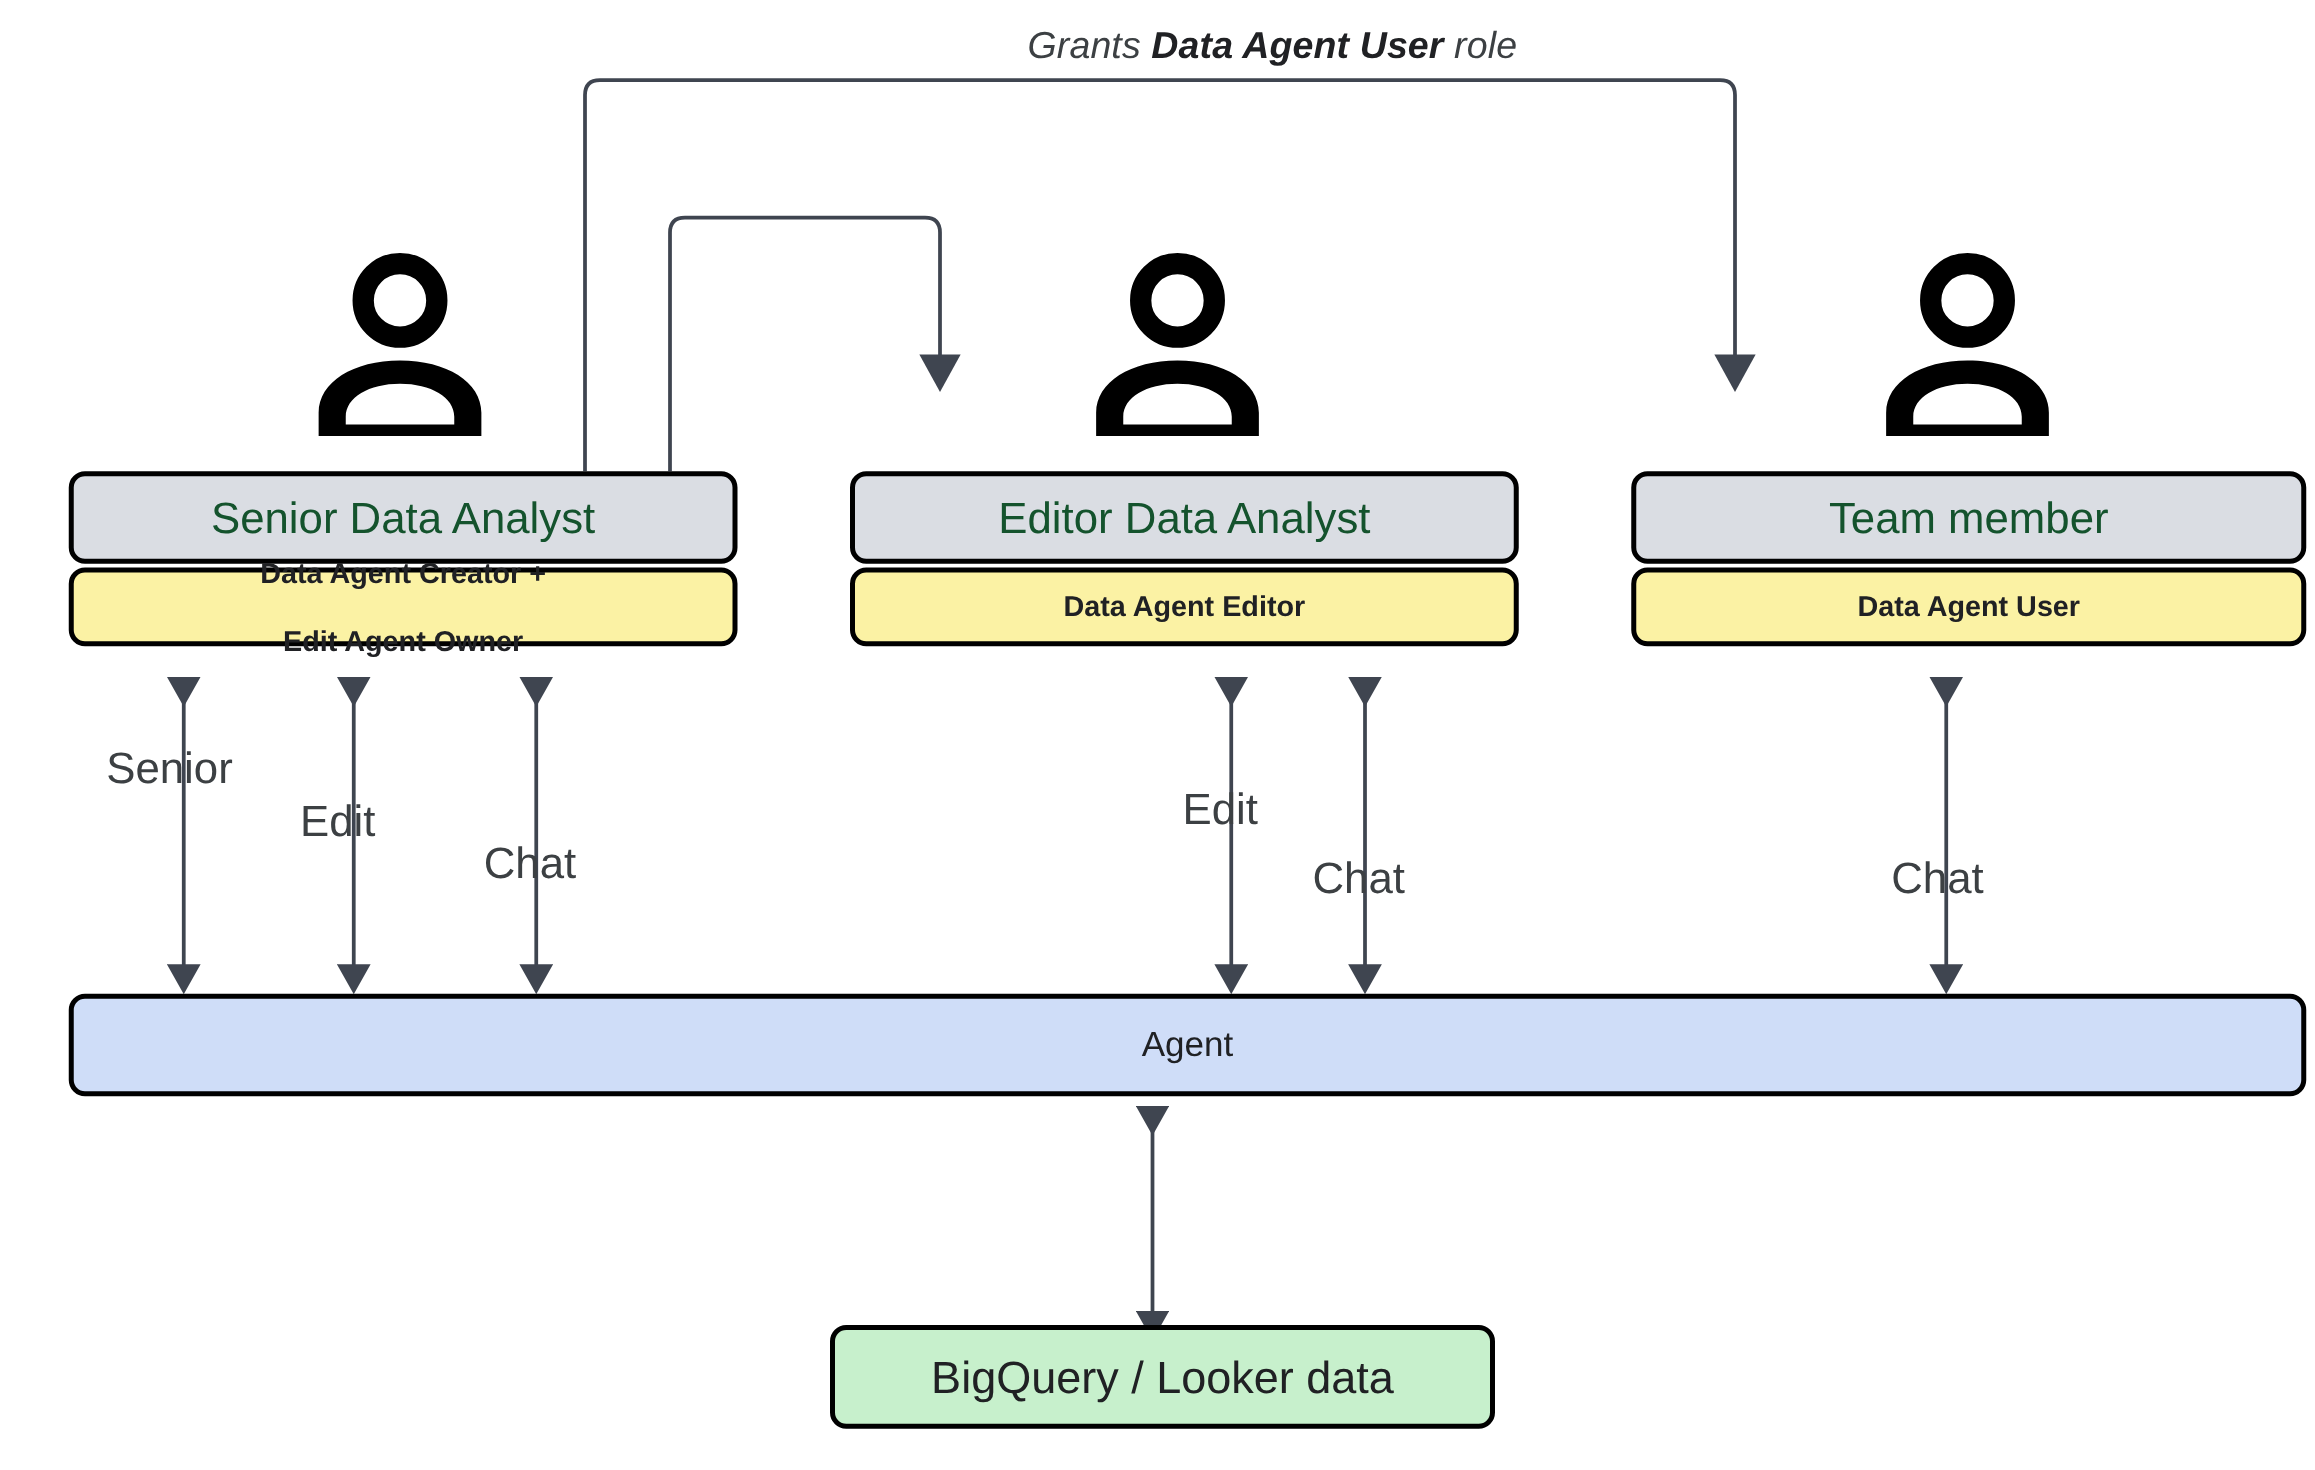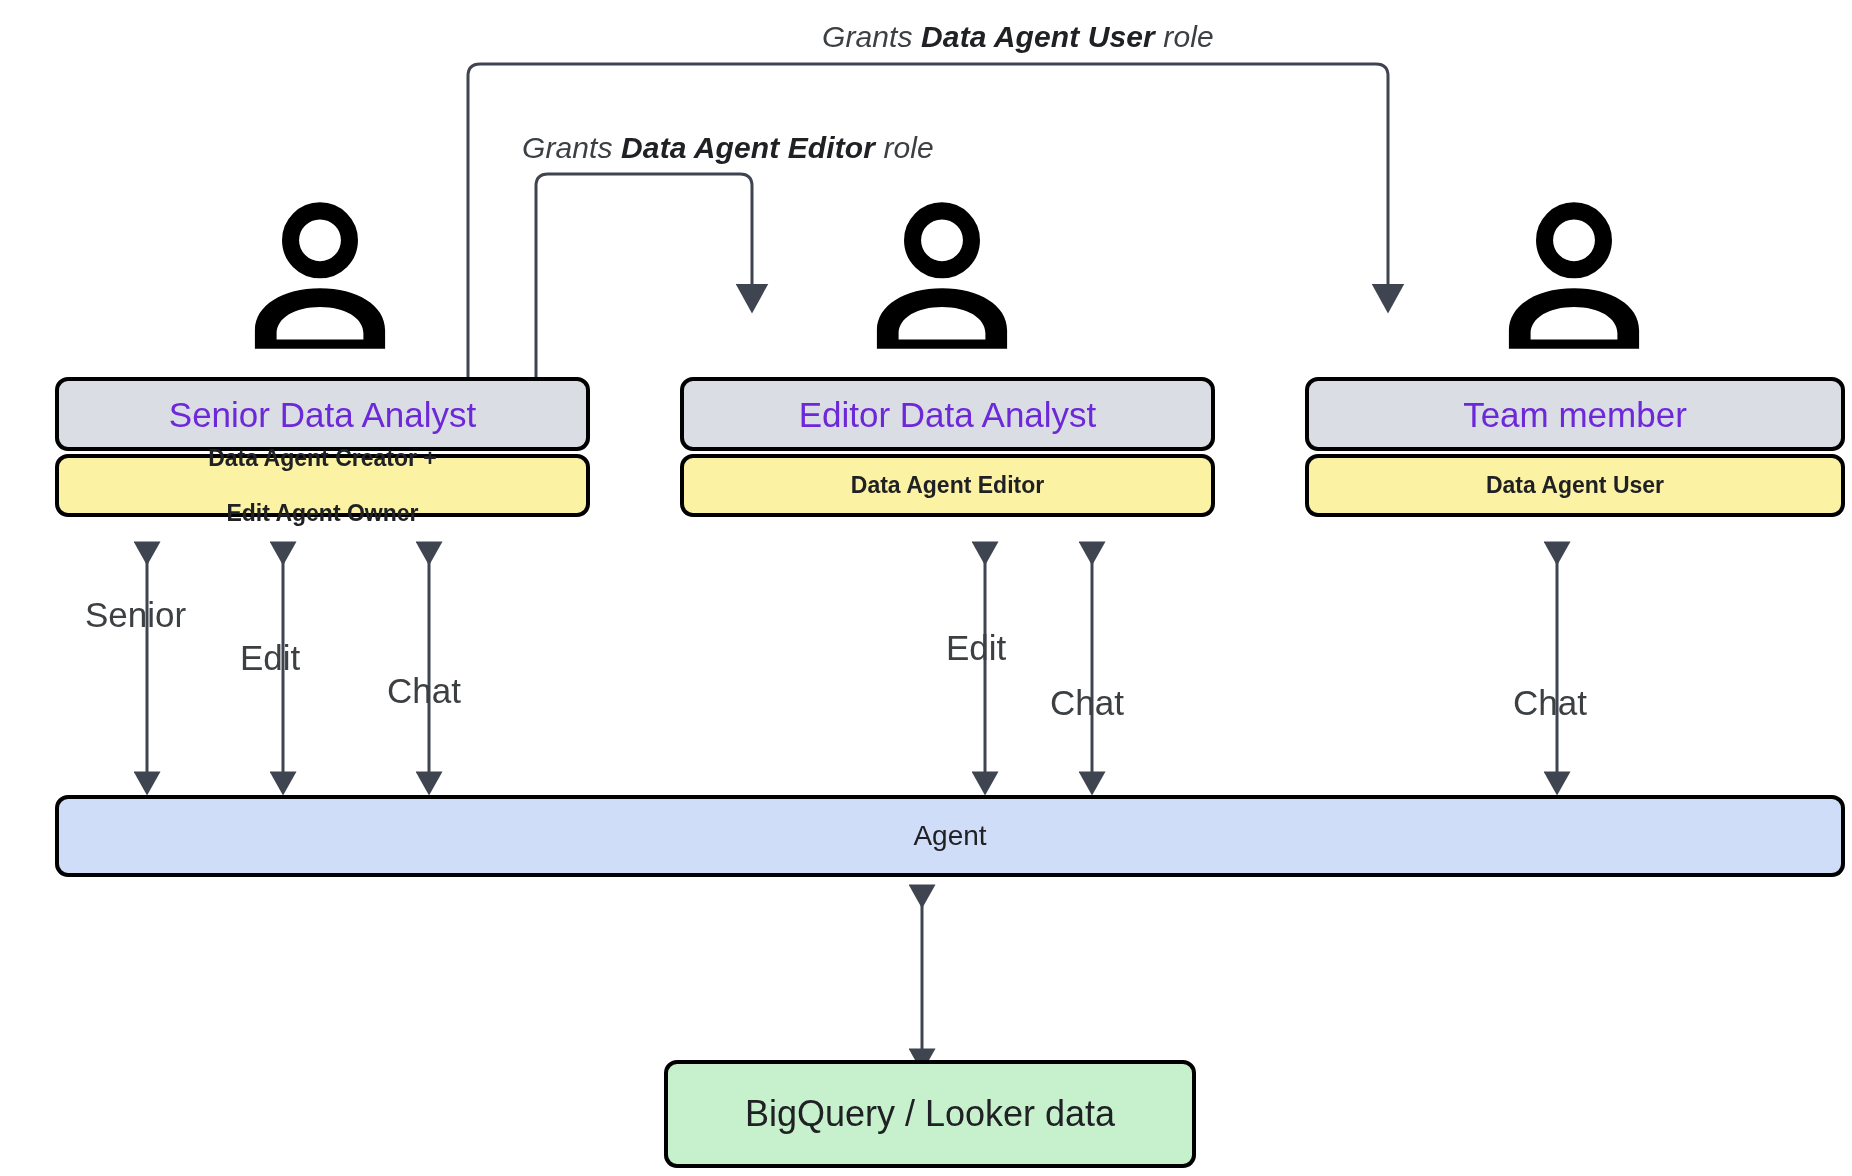--- a/index.html
+++ b/index.html
@@ -57,21 +57,21 @@
   .card-title {
     box-sizing: border-box;
     height: 74px;
     background: #dadde3;
     border: 4px solid #000000;
     border-radius: 13px;
     display: flex;
     align-items: center;
     justify-content: center;
     font-size: 35px;
-    color: #6d28d9;
+    color: #14532d;
     line-height: 1;
   }
   .card-role {
     box-sizing: border-box;
     height: 63px;
     margin-top: 3px;
     background: #fbf2a4;
     border: 4px solid #000000;
     border-radius: 13px;
     display: flex;
@@ -172,23 +172,20 @@
 
     <g>
       <line x1="922" y1="888" x2="922" y2="1052" stroke="#3f4550" stroke-width="3" marker-start="url(#arrowhead)" marker-end="url(#arrowhead)"></line>
     </g>
   </svg>
 
   <div class="grant-label" style="left:822px; top:20px;">
     <span>Grants </span><b>Data Agent User</b><span> role</span>
   </div>
 
-  <div class="grant-label" style="left:522px; top:131px;">
-    <span>Grants </span><b>Data Agent Editor</b><span> role</span>
-  </div>
 
   <svg class="person-icon" style="left:240px; top:200px;" viewBox="0 0 100 100">
     <circle cx="50" cy="26" r="19" fill="none" stroke="#000000" stroke-width="11"></circle>
     <path d="M8 96 L8 84 C8 68 26 57 50 57 C74 57 92 68 92 84 L92 96 Z
              M22 86 L22 90 L78 90 L78 86 C78 76 66 69 50 69 C34 69 22 76 22 86 Z" fill="#000000" fill-rule="evenodd"></path>
   </svg>
 
   <svg class="person-icon" style="left:862px; top:200px;" viewBox="0 0 100 100">
     <circle cx="50" cy="26" r="19" fill="none" stroke="#000000" stroke-width="11"></circle>
     <path d="M8 96 L8 84 C8 68 26 57 50 57 C74 57 92 68 92 84 L92 96 Z
@@ -227,15 +224,15 @@
   <div class="action-label" style="left:240px; top:640px;">Edit</div>
   <div class="action-label" style="left:387px; top:673px;">Chat</div>
 
   <div class="action-label" style="left:946px; top:630px;">Edit</div>
   <div class="action-label" style="left:1050px; top:685px;">Chat</div>
 
   <div class="action-label" style="left:1513px; top:685px;">Chat</div>
 
   <div class="agent-bar" style="left:55px; top:795px; width:1790px; height:82px;">Agent</div>
 
-  <div class="data-box" style="left:664px; top:1060px; width:532px; height:108px;">BigQuery / Looker data</div>
+  <div class="data-box" style="left:664px; top:1060px; width:532px; height:83px;">BigQuery / Looker data</div>
 
 </div>
 
 </body></html>

